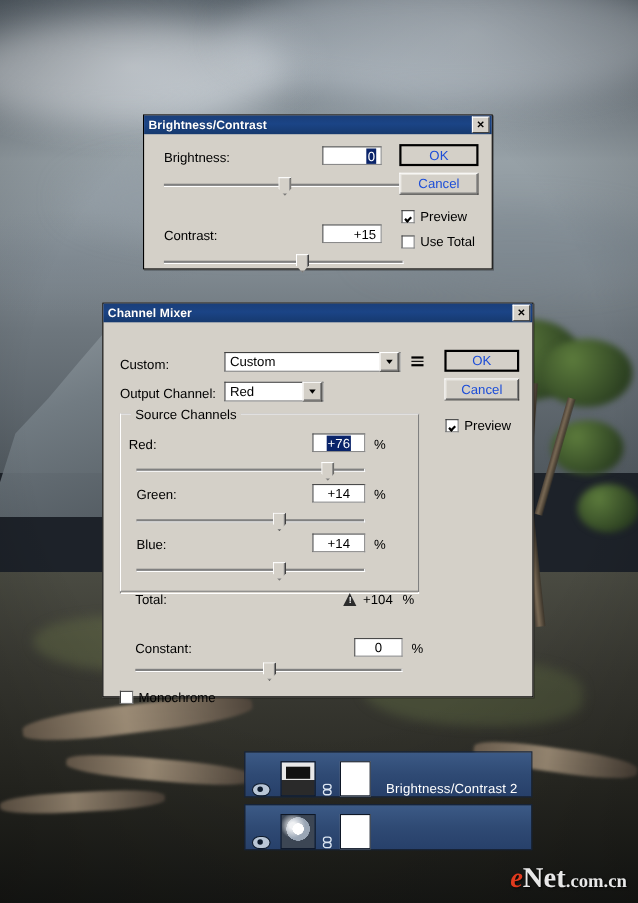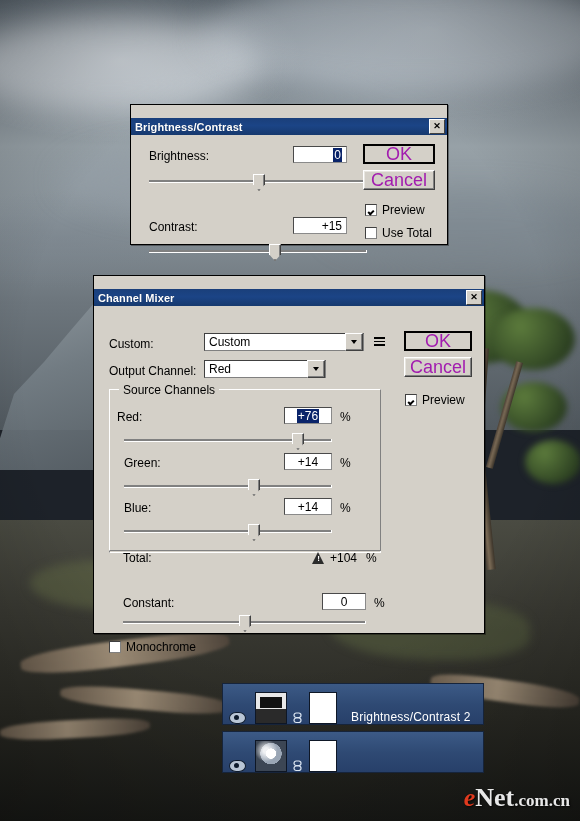--- a/index.html
+++ b/index.html
@@ -40,37 +40,37 @@
   .root{position:absolute;border-radius:40%;filter:blur(1.5px);
     background:linear-gradient(90deg,#6e6050,#a3927b 45%,#4e443a);}
   .vignette{position:absolute;inset:0;pointer-events:none;
     background:radial-gradient(ellipse 120% 95% at 50% 45%, rgba(0,0,0,0) 38%, rgba(0,0,0,.55) 100%);}
 
   
   .dialog{position:absolute;background:#d4d0c8;border:1px solid #000;
     box-shadow:1px 1px 0 rgba(0,0,0,.35);}
   .titlebar{height:17px;display:flex;align-items:center;
     background:linear-gradient(180deg,#1a3f7a 0%, #1b4486 45%, #16396e 100%);
-    color:#fff;font-size:11px;font-weight:bold;padding:0 2px 0 4px;margin-top:13px;}
+    color:#fff;font-size:11px;font-weight:bold;padding:0 2px 0 4px;}
   .titlebar .ttl{flex:1;letter-spacing:.1px;text-shadow:0 0 1px rgba(0,0,0,.4);}
   .closebtn{width:14px;height:13px;background:#d4d0c8;border:1px solid #fff;
     border-right-color:#404040;border-bottom-color:#404040;
     display:flex;align-items:center;justify-content:center;
     font-size:9px;line-height:1;font-weight:bold;color:#000;cursor:default;}
   .body{padding:8px 10px 10px 12px;position:relative;}
 
   .lbl{color:#000;font-size:12px;}
   .numbox{border:1px solid #8a8a8a;border-top-color:#4a4a4a;border-left-color:#4a4a4a;
     background:#fff;height:17px;line-height:17px;text-align:right;padding:0 4px;
     font-size:12px;color:#000;box-sizing:border-box;}
   .numbox.sel{background:#fff;}
   .numbox .selnum{background:#0a246a;color:#fff;padding:0 1px;}
   .btn{background:#d4d0c8;border:1px solid #fff;border-right-color:#404040;
     border-bottom-color:#404040;box-shadow:inset -1px -1px 0 #808080, inset 1px 1px 0 #e8e6e0;
-    font-size:18px;color:#a21caf;text-align:center;cursor:default;box-sizing:border-box;}
+    font-size:12px;color:#1d4ed8;text-align:center;cursor:default;box-sizing:border-box;}
   .btn.def{border:2px solid #000;box-shadow:none;background:#d4d0c8;}
   .chk{display:flex;align-items:center;gap:5px;font-size:12px;color:#000;}
   .chkbox{width:12px;height:12px;background:#fff;border:1px solid #808080;
     border-top-color:#404040;border-left-color:#404040;position:relative;box-sizing:border-box;}
   .chkbox.on:after{content:"";position:absolute;left:2px;top:5px;width:4px;height:2px;
     border-left:2px solid #000;border-bottom:2px solid #000;transform:rotate(-45deg);}
   
   .slider{position:relative;height:16px;}
   .track{position:absolute;left:0;right:0;top:7px;height:2px;background:#808080;
     border-bottom:1px solid #fff;border-right:1px solid #fff;}
@@ -211,21 +211,21 @@
           <i></i>
         </span>
     </div>
     <div class="presetmenu" style="left:280px;top:31px;">
       <span></span>
         <span></span>
         <span></span>
     </div>
 
     <div class="lbl" style="position:absolute;left:15px;top:58px;">Output Channel:</div>
-    <div class="combo" style="position:absolute;left:110px;top:54px;width:122px;">
+    <div class="combo" style="position:absolute;left:110px;top:54px;width:90px;">
       <span>Red</span>
       <span class="arrow">
           <i></i>
         </span>
     </div>
 
     <div class="btn def" style="position:absolute;left:310px;top:25px;width:68px;height:20px;line-height:17px;">OK</div>
     <div class="btn" style="position:absolute;left:310px;top:51px;width:68px;height:20px;line-height:18px;">Cancel</div>
     <div class="chk" style="position:absolute;left:311px;top:87px;">
       <span class="chkbox on"></span>

